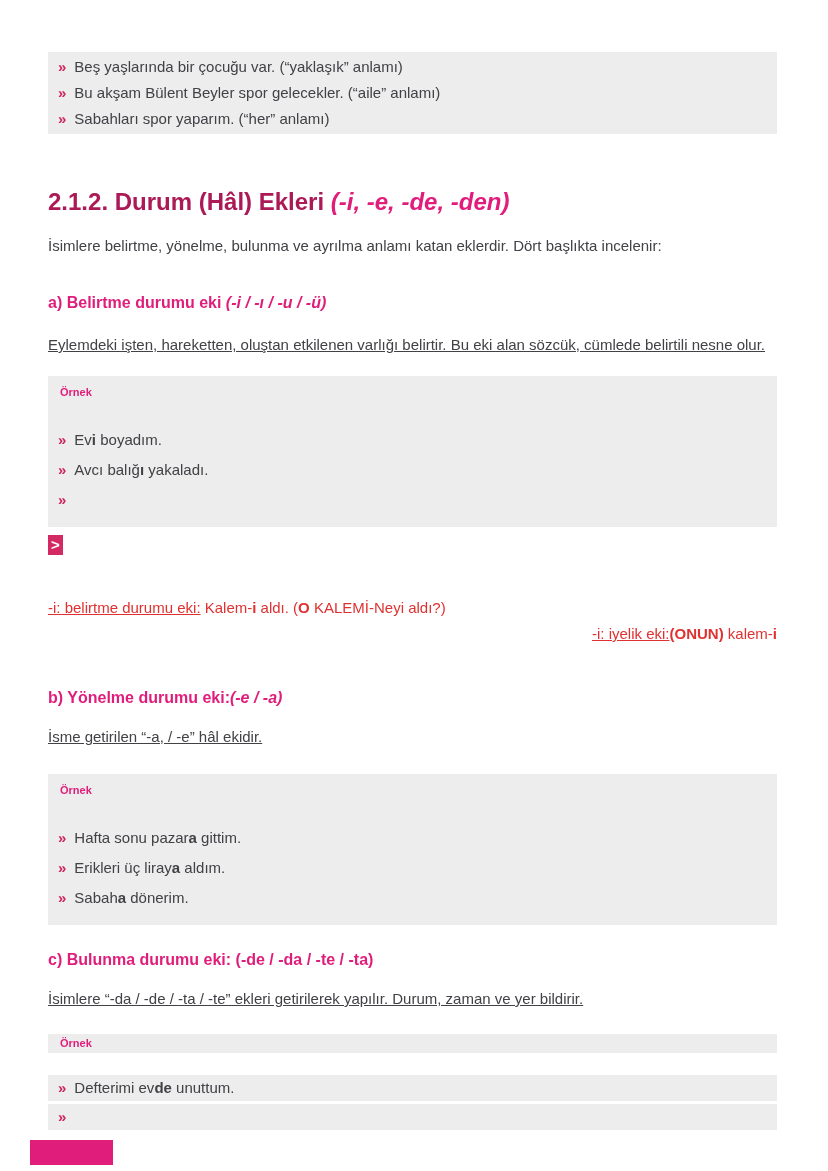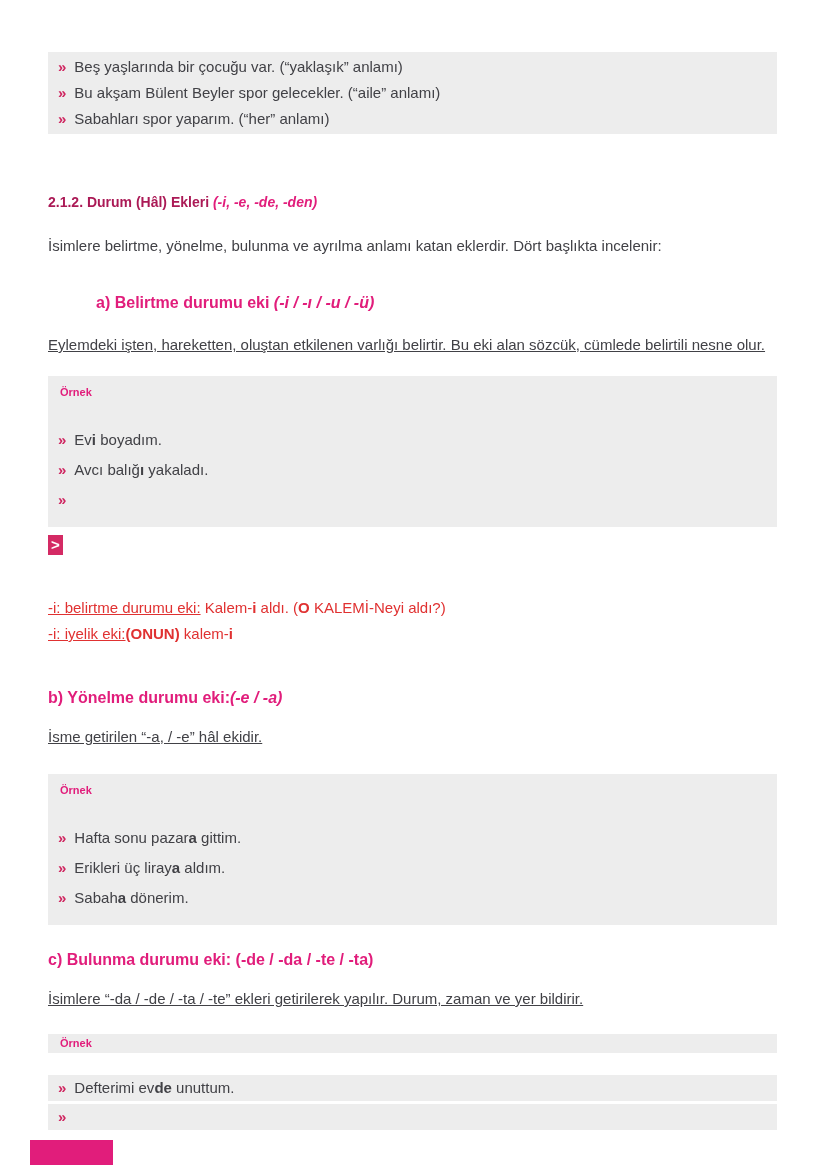--- a/index.html
+++ b/index.html
@@ -15,38 +15,38 @@
   .example-box{background:var(--box-bg);padding:2px 10px;}
   .ex-row{display:flex;align-items:baseline;line-height:26px;font-size:15px;}
   .bullet{color:var(--bullet);font-weight:700;margin-right:8px;flex:0 0 auto;}
   .rich .b{font-weight:700;}
   .rich .u{text-decoration:underline;}
 
   .box-labeled{margin-top:17px;padding:8px 10px 12px;}
   .ornek-label{font-size:11px;font-weight:700;color:var(--accent);line-height:13px;margin:2px 0 26px 2px;}
   .box-labeled .ex-row{line-height:30px;}
 
-  h1{margin:56px 0 0;font-size:14px;line-height:24px;color:var(--heading);font-weight:700;}
+  h1{margin:56px 0 0;font-size:24px;line-height:24px;color:var(--heading);font-weight:700;}
   h1 .suffix{color:var(--accent);font-style:italic;}
   .intro{margin:22px 0 0;font-size:15px;line-height:20px;}
 
   h2{margin:0;font-size:16px;line-height:22px;color:var(--accent);font-weight:700;}
-  .h2-a{margin-top:36px;margin-left:48px;}
+  .h2-a{margin-top:36px;}
   .h2-b{margin-top:40px;}
   .h2-c{margin-top:24px;}
   h2 .it{font-style:italic;}
   .body-par{margin:17px 0 0;font-size:15px;line-height:28px;max-width:730px;text-decoration:underline;}
   .body-b,.body-c{margin-top:18px;line-height:20px;}
 
   .note{margin-top:8px;color:var(--red);font-size:15px;}
   .note-line1{line-height:21px;display:flex;align-items:center;}
   .note-marker{display:inline-block;background:var(--marker-bg);color:#ffffff;font-weight:700;
                width:15px;height:20px;line-height:20px;text-align:center;margin-right:1px;flex:0 0 auto;}
   .note-line2{margin-top:40px;line-height:26px;}
-  .note-line3{line-height:26px;}
+  .note-line3{line-height:26px;text-align:right;}
 
   .box-b{margin-top:27px;}
   .strip-label{margin-top:25px;background:var(--box-bg);padding:3px 10px 3px 12px;}
   .strip-label .ornek-label{margin:0;}
   .strips{margin-top:22px;}
   .strips .ex-row{background:var(--box-bg);margin-bottom:3px;padding:4px 10px;line-height:18px;}
 
   .footer-accent{position:absolute;left:30px;top:1140px;width:83px;height:25px;background:var(--accent);}
 </style>
 </head>

